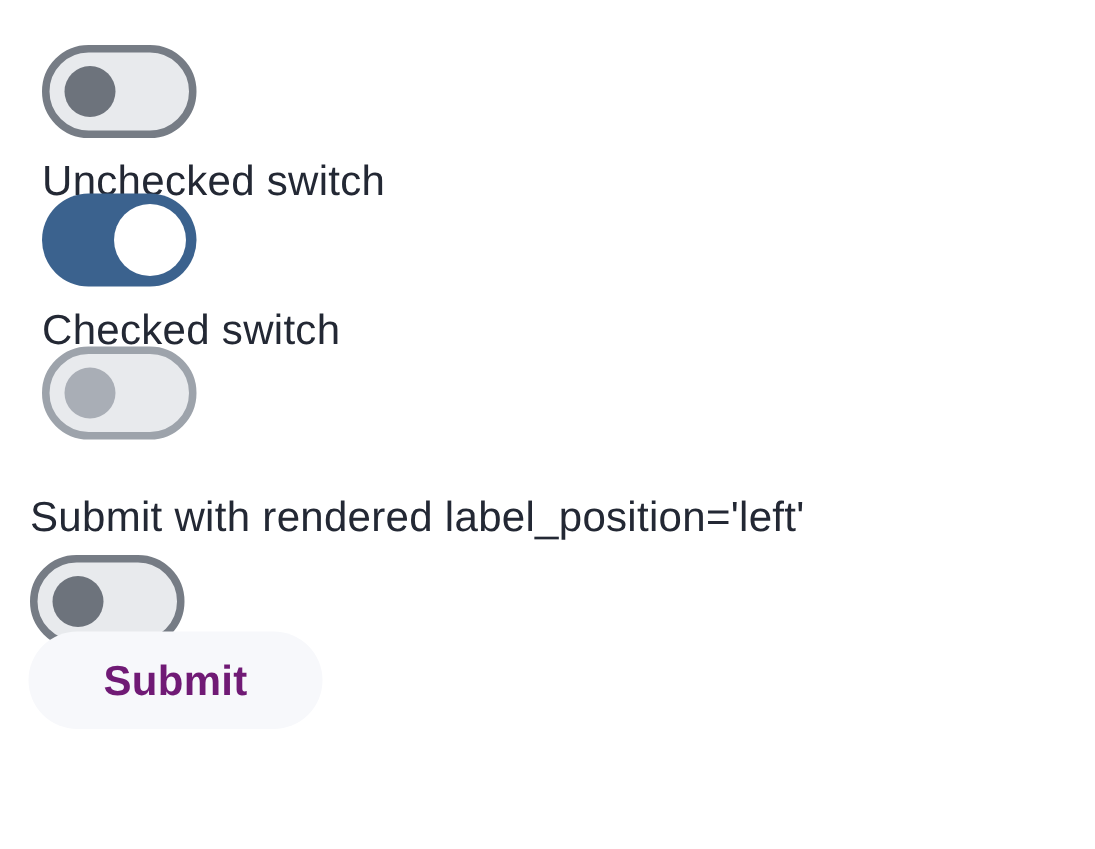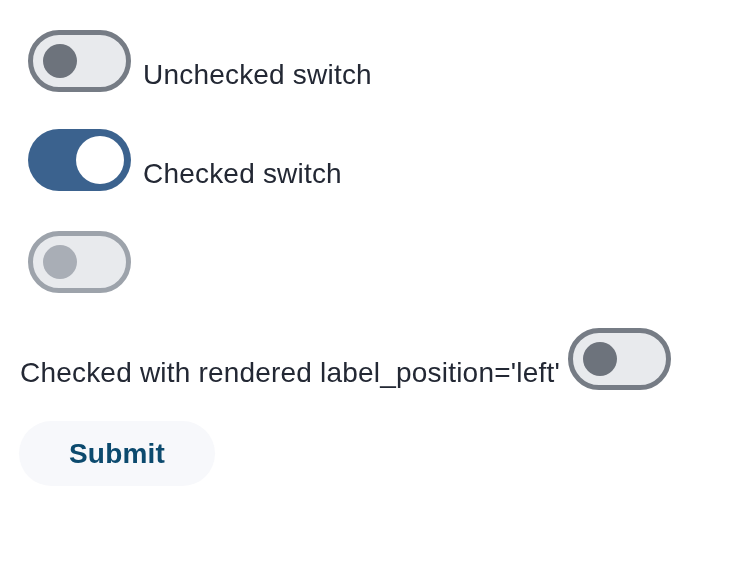--- a/index.html
+++ b/index.html
@@ -11,23 +11,24 @@
   .canvas {
     position: relative;
     width: 730px;
     height: 566px;
     background: #ffffff;
     overflow: hidden;
   }
   .switch-row {
     position: absolute;
     display: flex;
-    align-items: flex-end;
+    align-items: flex-start;
     gap: 12px;
     height: 62px;
+    flex-direction: column;
   }
   .row-1 { left: 28px; top: 30px; }
   .row-2 { left: 28px; top: 129px; }
   .row-3 { left: 28px; top: 231px; }
   .row-4 { left: 20px; top: 328px; gap: 8px; }
   .switch-label {
     font-size: 28px;
     line-height: 1.2;
     color: #232834;
     letter-spacing: 0.2px;
@@ -81,21 +82,21 @@
   }
   .submit-button {
     position: absolute;
     left: 19px;
     top: 421px;
     width: 196px;
     height: 65px;
     border: none;
     border-radius: 33px;
     background: #f7f8fb;
-    color: #0c4a6e;
+    color: #701a75;
     font-family: "Liberation Sans", sans-serif;
     font-size: 28px;
     font-weight: 600;
     letter-spacing: 0.2px;
     display: flex;
     align-items: center;
     justify-content: center;
     cursor: pointer;
   }
 </style>
@@ -118,21 +119,21 @@
     <div class="switch-label">Checked switch</div>
   </div>
 
   <div class="switch-row row-3">
     <div class="switch disabled">
       <div class="thumb"></div>
     </div>
   </div>
 
   <div class="switch-row row-4">
-    <div class="switch-label">Checked with rendered label_position='left'</div>
+    <div class="switch-label">Submit with rendered label_position='left'</div>
     <div class="switch off">
       <div class="thumb"></div>
     </div>
   </div>
 
   <button class="submit-button">Submit</button>
 
 </div>
 
 </body></html>

